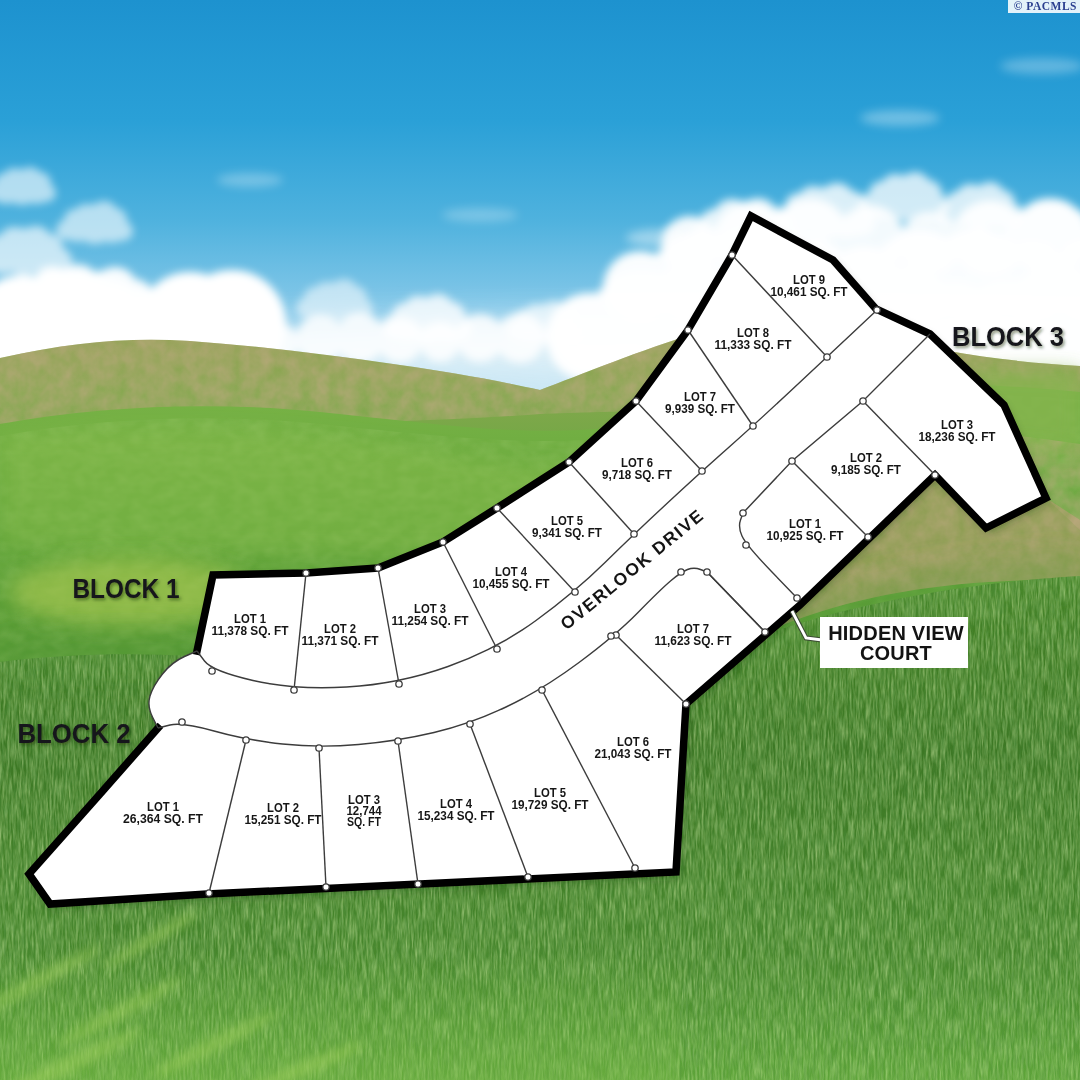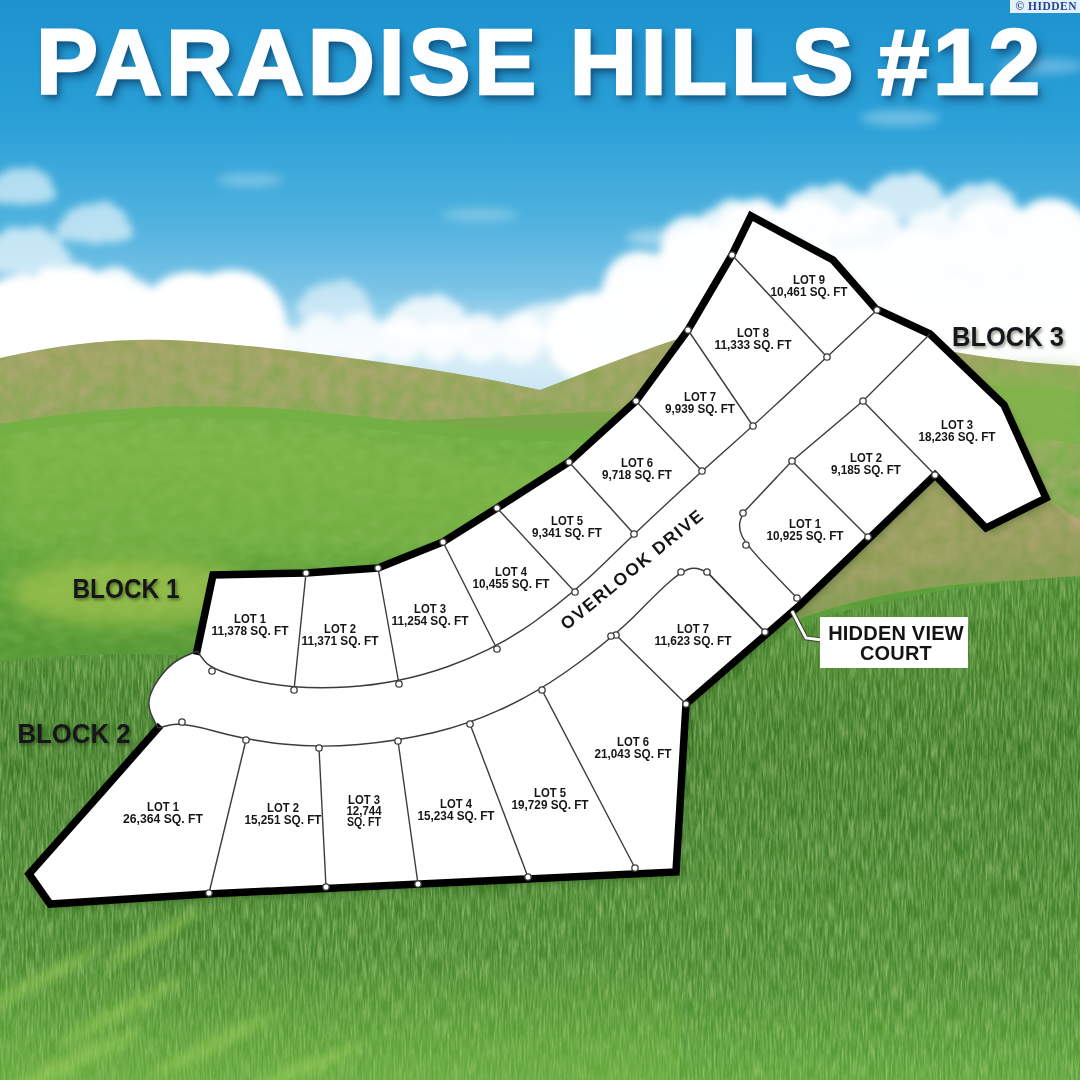--- a/index.html
+++ b/index.html
@@ -511,17 +511,16 @@
 
 <text x="1008" y="346" text-anchor="middle" font-size="28.5" font-weight="bold" textLength="112" lengthAdjust="spacingAndGlyphs" fill="#15151a" filter="url(#txtshadow)">BLOCK 3</text>
 
 <path d="M792,611 L806,638 L822,640" fill="none" stroke="#3a4a32" stroke-width="5"></path>
 <path d="M792,611 L806,638 L822,640" fill="none" stroke="#ffffff" stroke-width="2.8"></path>
 
 <rect x="820" y="617" width="148" height="51" fill="#ffffff"></rect>
 <text x="896" text-anchor="middle" font-size="20" font-weight="bold" letter-spacing="0.2" fill="#131313"><tspan x="896" y="640">HIDDEN VIEW</tspan><tspan x="896" y="659.5">COURT</tspan></text>
 </svg>
 
-<div class="title">PARADISE HILLS<span class="t2">#12</span></div>
-
-
-<div class="pacmls">© HIDDEN</div>
+
+
+<div class="pacmls">© PACMLS</div>
 </div>
 
 </body></html>

